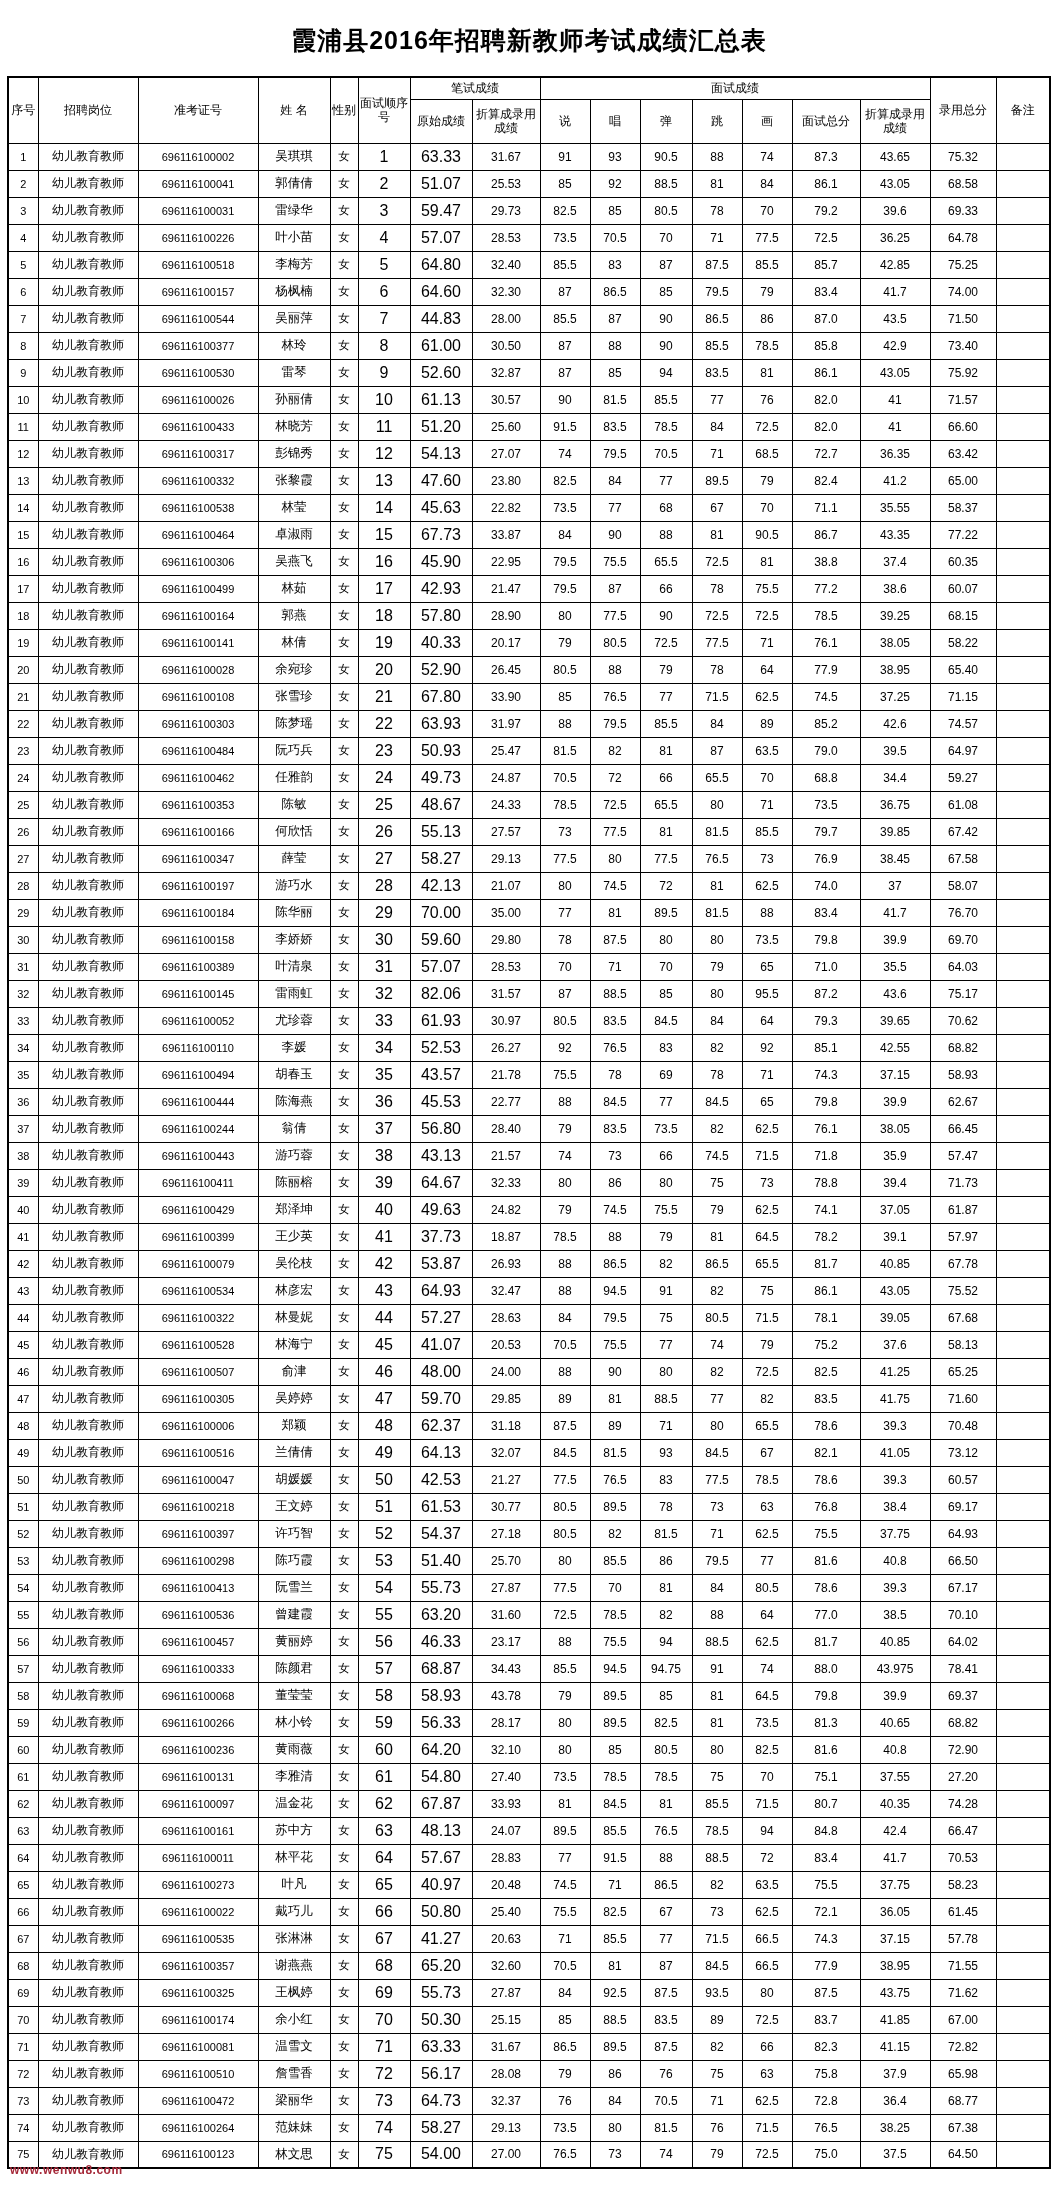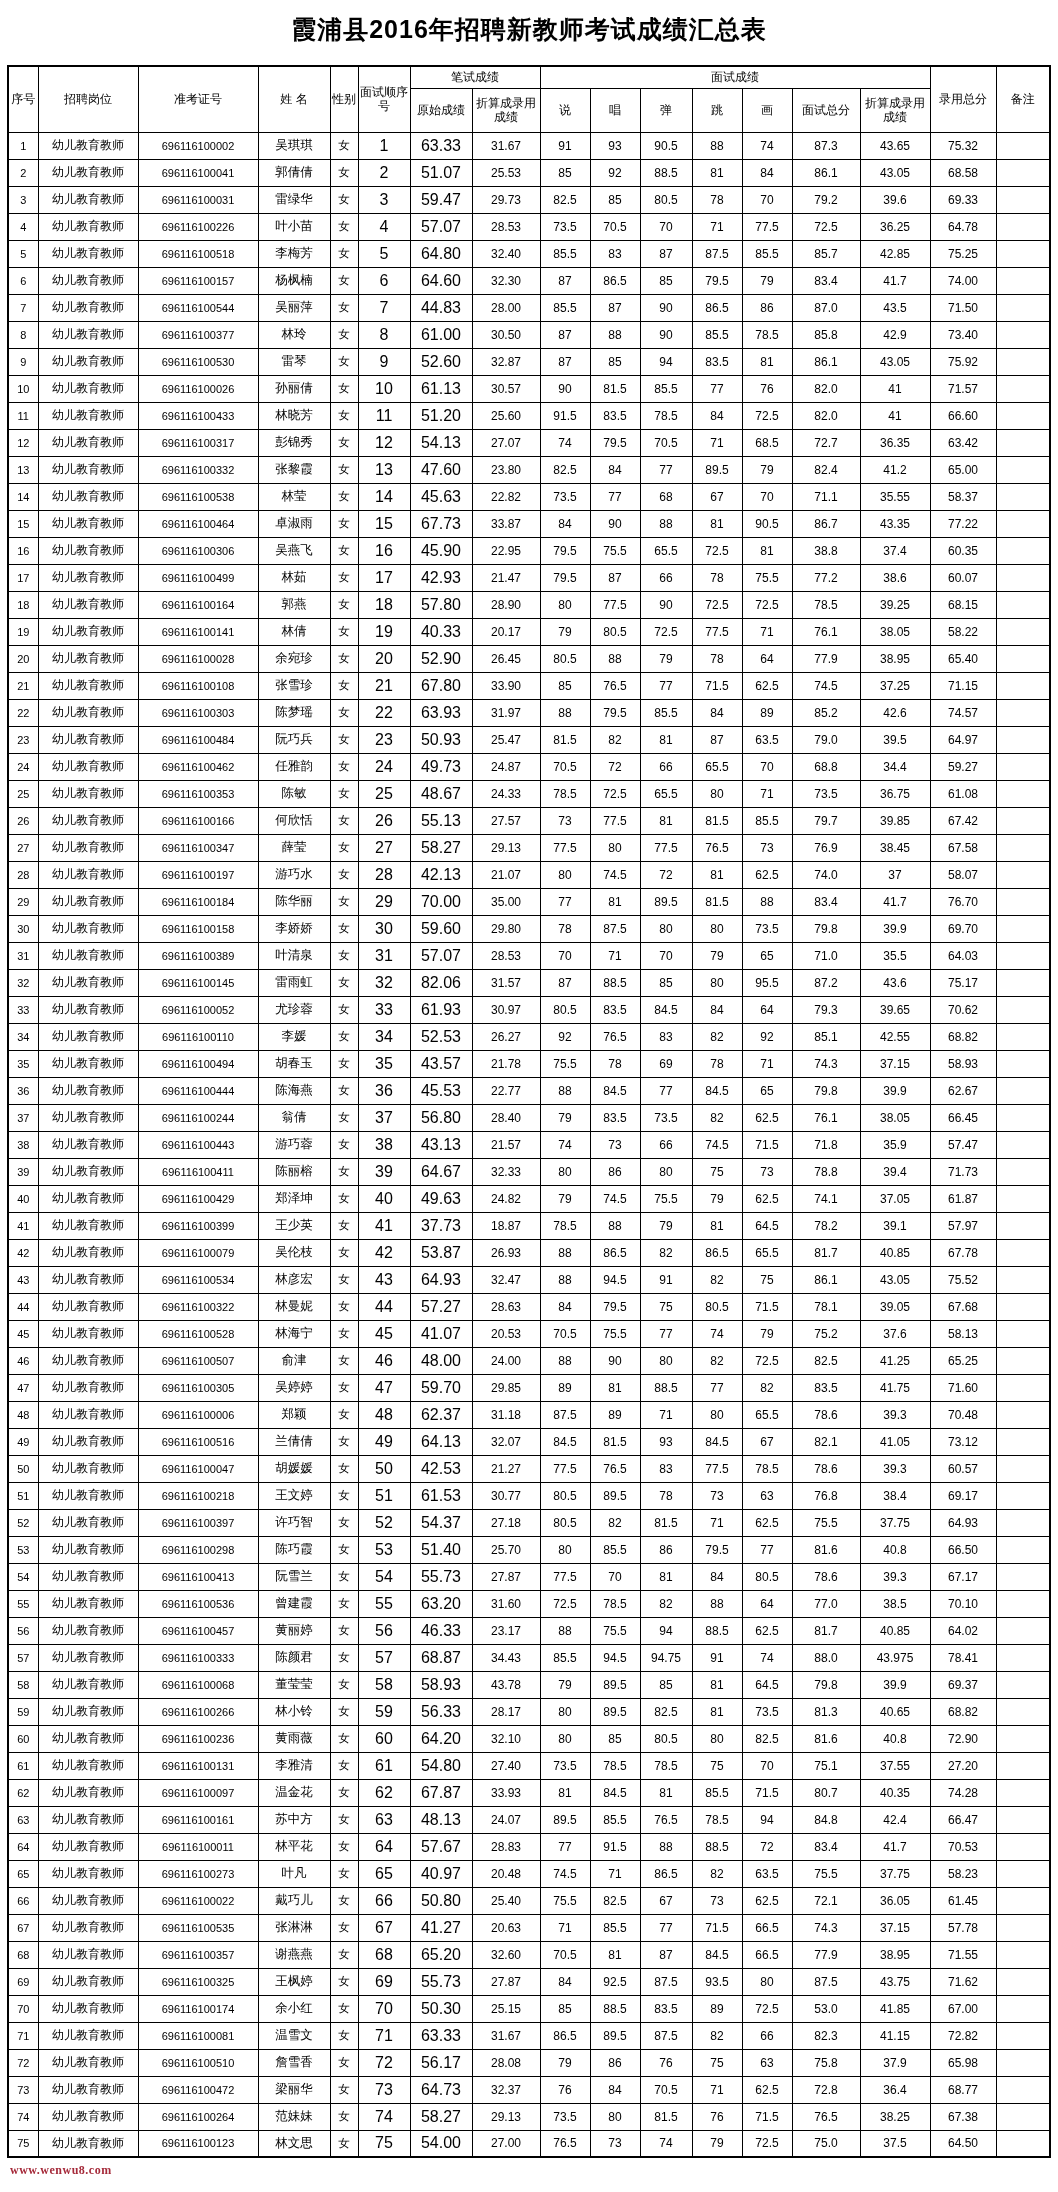--- a/index.html
+++ b/index.html
@@ -3,21 +3,21 @@
 <meta charset="utf-8">
 <style>
   html,body{margin:0;padding:0;background:#ffffff;}
   body{
     width:1058px;height:2192px;position:relative;
     font-family:"Liberation Sans","DejaVu Sans",sans-serif;
     color:#000;
   }
   .page-title{
     text-align:center;font-size:25px;font-weight:bold;
-    padding-top:13px;letter-spacing:1px;height:52px;
+    padding-top:24px;letter-spacing:1px;height:52px;
   }
   table.score-table{
     border-collapse:collapse;table-layout:fixed;
     width:1042px;margin:0 auto;border:2px solid #000;
   }
   .score-table th,.score-table td{
     border:1px solid #000;text-align:center;vertical-align:middle;
     padding:0;overflow:hidden;font-weight:normal;
   }
   thead th{font-size:12px;line-height:1.2;}
@@ -28,21 +28,21 @@
   td.c-index{font-size:11px;}
   td.c-position{font-size:12px;}
   td.c-exam-id{font-size:11px;letter-spacing:0;}
   td.c-name{font-size:12.5px;}
   td.c-gender{font-size:11.5px;}
   td.c-interview-order{font-size:16px;}
   td.c-written-raw{font-size:16px;}
   .watermark{
     position:absolute;left:10px;top:2163px;
     color:#a52a3a;font-size:12px;font-weight:bold;
-    font-family:Liberation Serif, serif;
+    font-family:Liberation Sans, sans-serif;
     letter-spacing:0.5px;
   }
 </style>
 </head>
 <body>
 
 <div class="page-title">霞浦县2016年招聘新教师考试成绩汇总表</div>
 
 <table class="score-table">
   <colgroup>
@@ -1408,21 +1408,21 @@
         <td class="c-name">余小红</td>
         <td class="c-gender">女</td>
         <td class="c-interview-order">70</td>
         <td class="c-written-raw">50.30</td>
         <td class="c-written-converted">25.15</td>
         <td class="c-speak">85</td>
         <td class="c-sing">88.5</td>
         <td class="c-play">83.5</td>
         <td class="c-dance">89</td>
         <td class="c-draw">72.5</td>
-        <td class="c-interview-total">53.0</td>
+        <td class="c-interview-total">83.7</td>
         <td class="c-interview-converted">41.85</td>
         <td class="c-total">67.00</td>
         <td class="c-remark"></td>
       </tr>
       <tr>
         <td class="c-index">71</td>
         <td class="c-position">幼儿教育教师</td>
         <td class="c-exam-id">696116100081</td>
         <td class="c-name">温雪文</td>
         <td class="c-gender">女</td>

